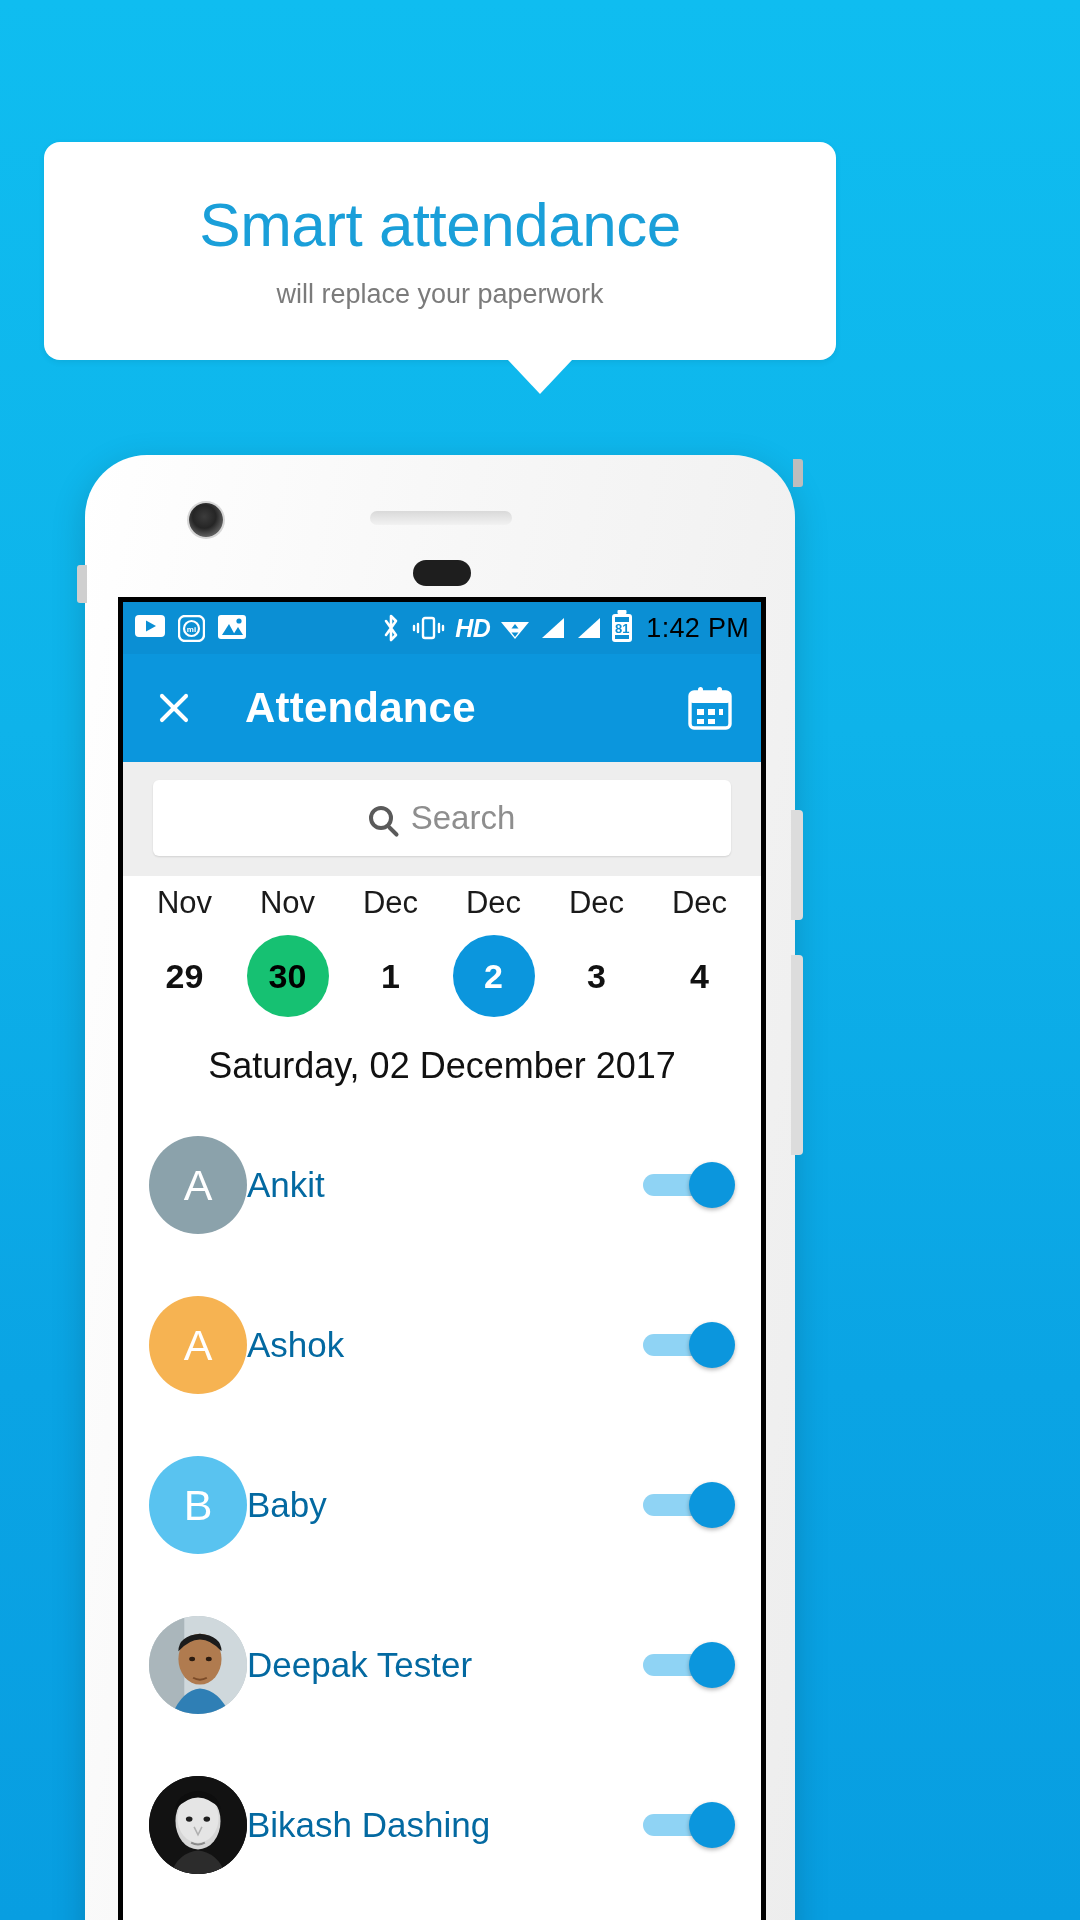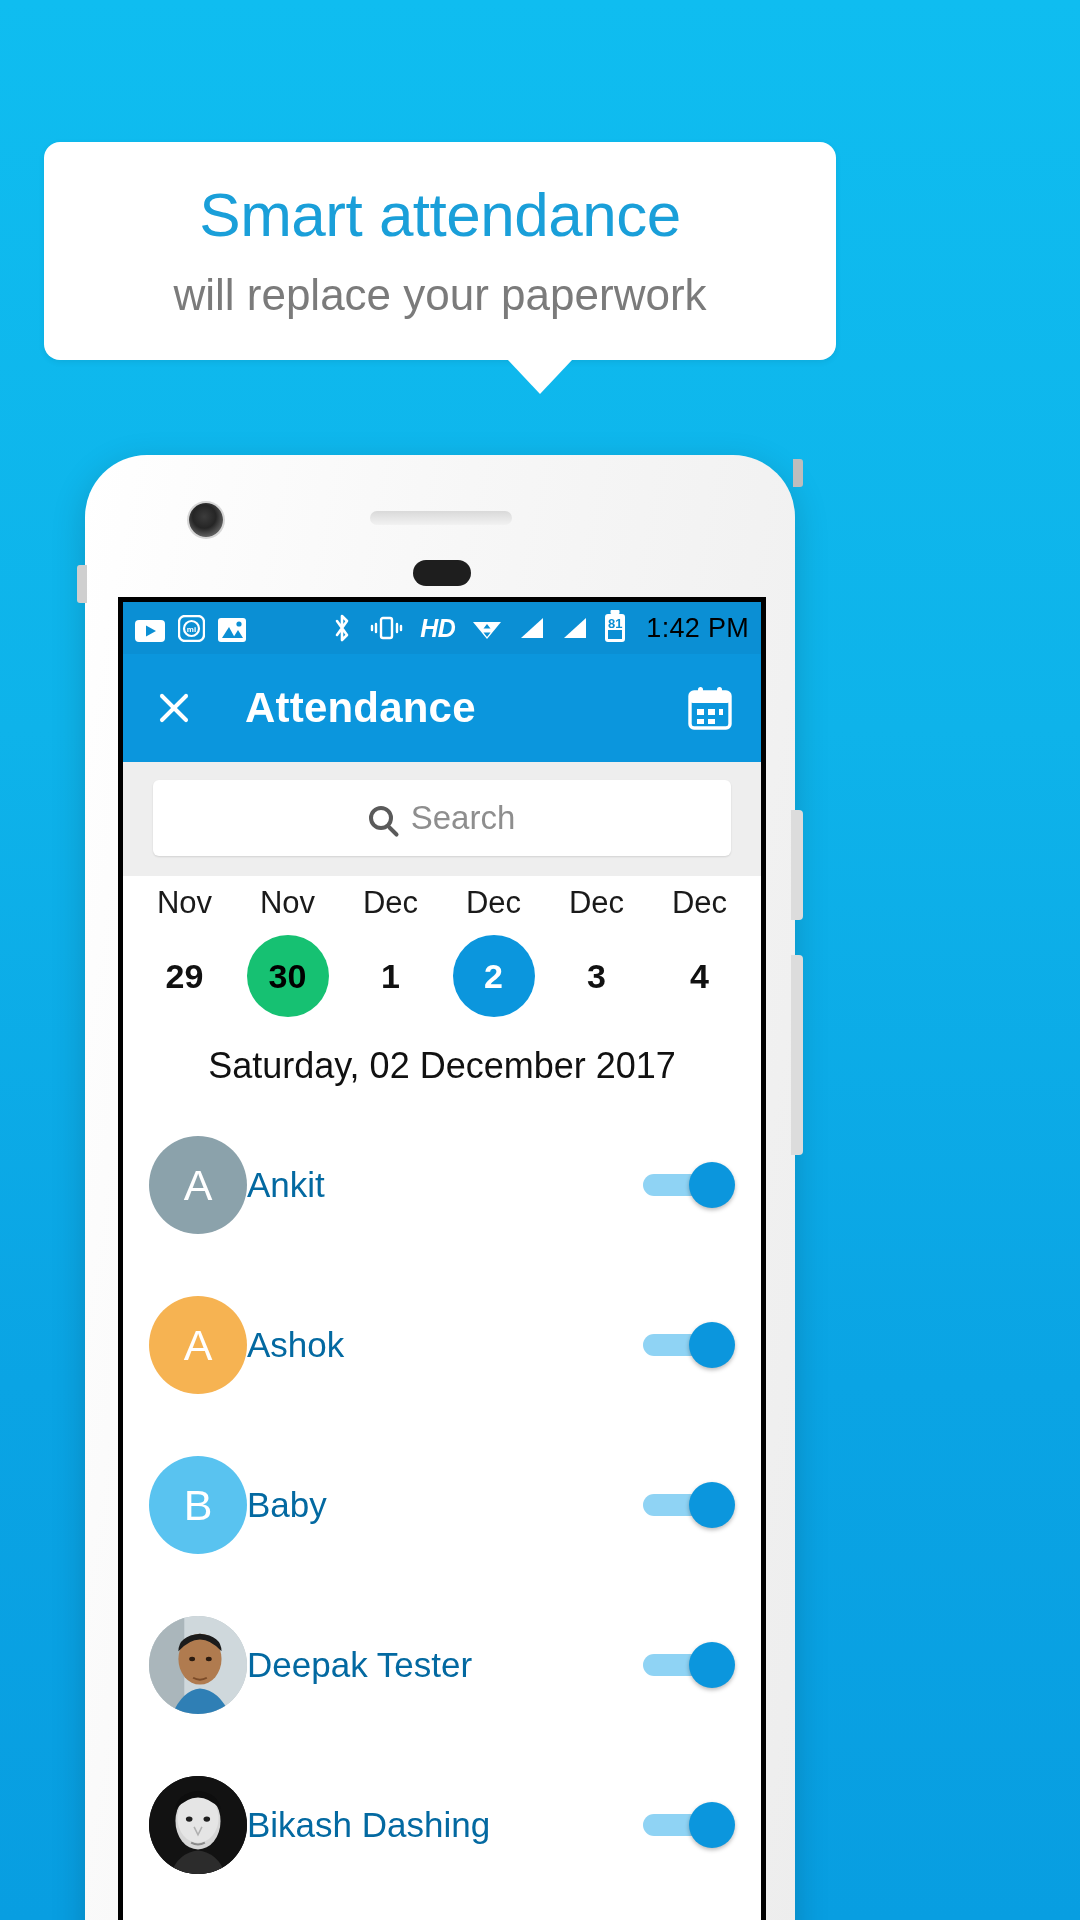--- a/index.html
+++ b/index.html
@@ -26,21 +26,21 @@
   }
   .bubble-title {
     font-size: 62px;
     color: #1a9fd9;
     font-weight: 400;
     letter-spacing: -0.5px;
     line-height: 1.05;
     margin-bottom: 22px;
   }
   .bubble-sub {
-    font-size: 44px;
+    font-size: 27px;
     color: #7b7b7b;
     font-weight: 400;
     letter-spacing: 0px;
   }
   .bubble-tail {
     position: absolute;
     left: 50%; top: 360px;
     transform: translateX(-50%);
     width: 0; height: 0;
     border-left: 32px solid transparent;
@@ -106,35 +106,35 @@
   }
 
   
   .statusbar {
     height: 52px;
     background: #0b8fd4;
     display: flex; align-items: center;
     padding: 0 12px;
     color: #fff;
   }
-  .sb-left { display: flex; align-items: flex-end; gap: 13px; }
-  .sb-right { margin-left: auto; display: flex; align-items: center; gap: 17px; }
+  .sb-left { display: flex; align-items: flex-start; gap: 13px; }
+  .sb-right { margin-left: auto; display: flex; align-items: center; gap: 10px; }
   .sb-ico { display: block; }
   .sb-time {
     font-size: 27px; font-weight: 400; color: #000000;
     letter-spacing: .3px; margin-left: 4px;
   }
   .hd-txt {
     font-size: 25px; font-style: italic; font-weight: 700;
     color: #fff; letter-spacing: -.5px;
   }
   .batt {
     position: relative; width: 20px; height: 28px;
     border: 3px solid #fff; border-radius: 3px;
-    display: flex; align-items: flex-start; justify-content: center;
+    display: flex; align-items: center; justify-content: center;
   }
   .batt::before {
     content: ""; position: absolute; top: -7px; left: 50%;
     transform: translateX(-50%);
     width: 9px; height: 4px; background: #fff; border-radius: 1px;
   }
   .batt span { font-size: 13px; font-weight: 700; color: #0b8fd4; background:#fff; padding:0 1px; line-height:1;}
 
   
   .appbar {

